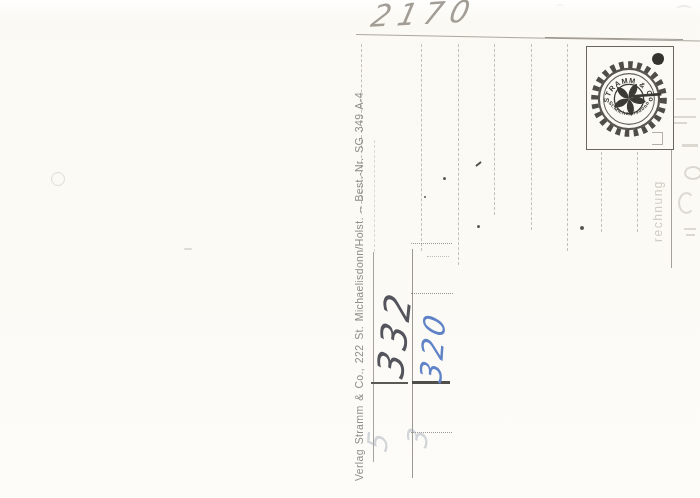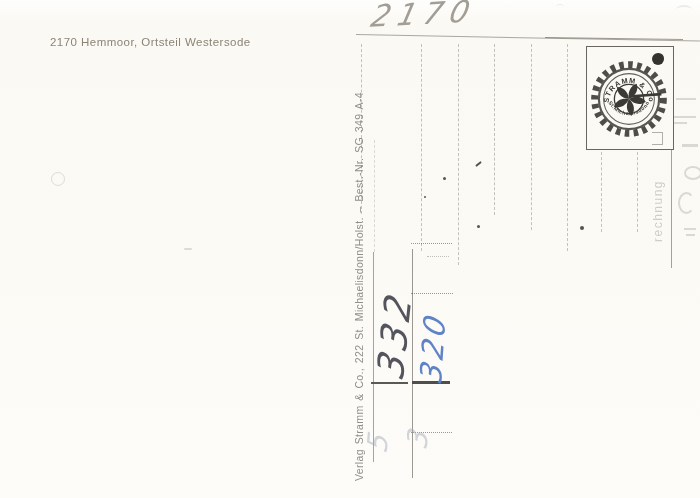--- a/index.html
+++ b/index.html
@@ -39,21 +39,20 @@
     background:#35332e;}
   .bracket{left:652px;top:132px;width:11px;height:13px;box-sizing:border-box;
     border:1.5px solid rgba(70,66,58,0.5);border-left:none;background:none;opacity:0.8;}
   .tilde{border-radius:50%;background:none !important;}
 </style>
 </head>
 <body>
 
 <div class="stage">
 
-  <div class="abs caption">2170 Hemmoor, Ortsteil Westersode</div>
 
   <div class="abs hw hw-top">2170</div>
 
   <div class="abs publisher">Verlag Stramm &amp; Co., 222 St. Michaelisdonn/Holst. – Best.-Nr. SG 349 A-4</div>
 
   <div class="abs topline"></div>
   <div class="abs topline2"></div>
 
   <div class="abs vdash" style="left:361px;top:44px;height:170px;"></div>
   <div class="abs vdash" style="left:421px;top:44px;height:207px;"></div>

